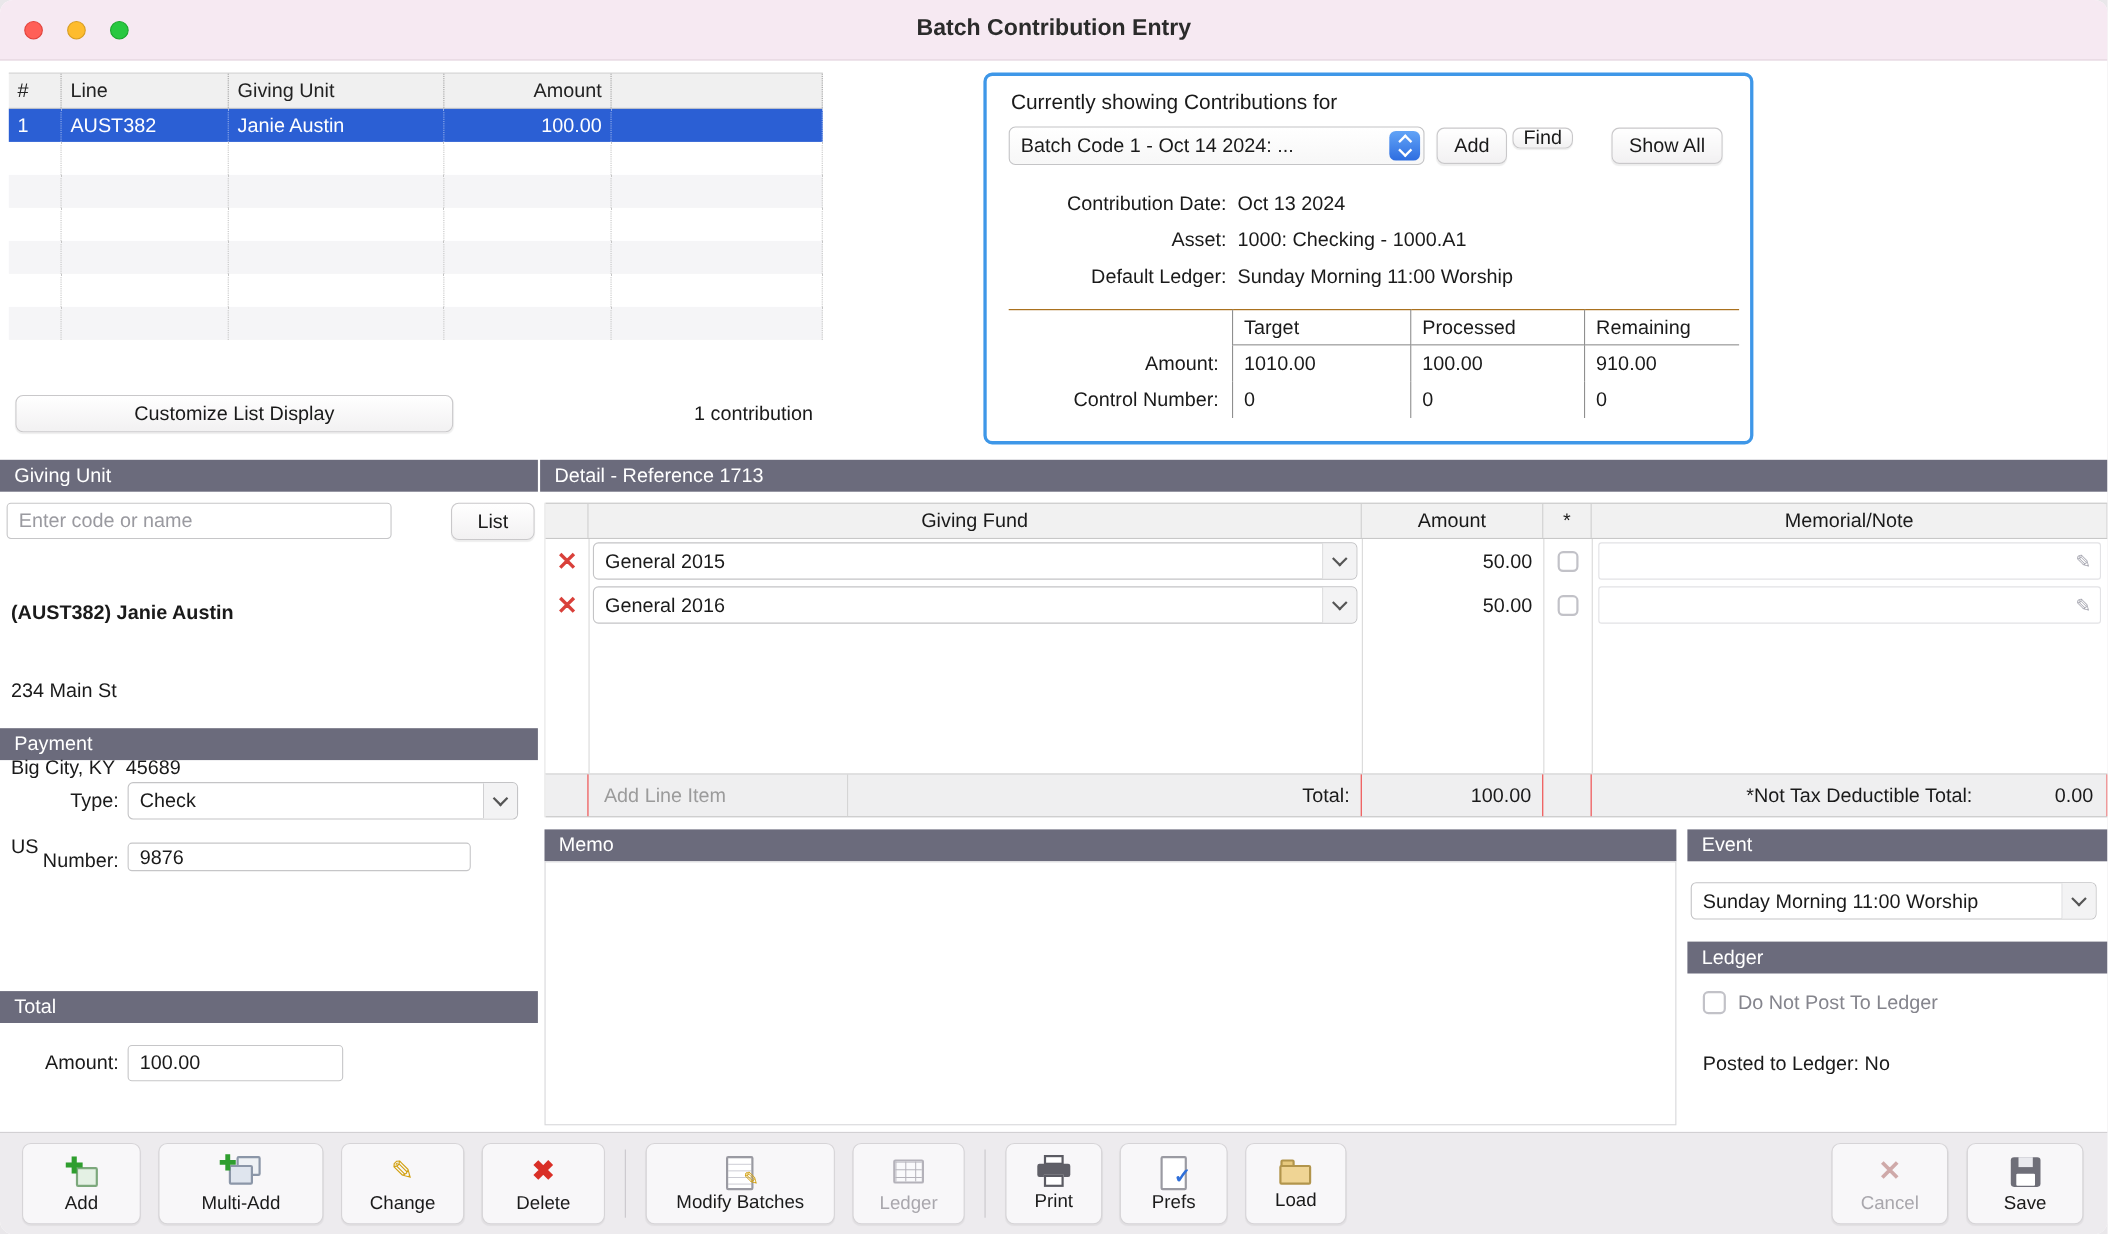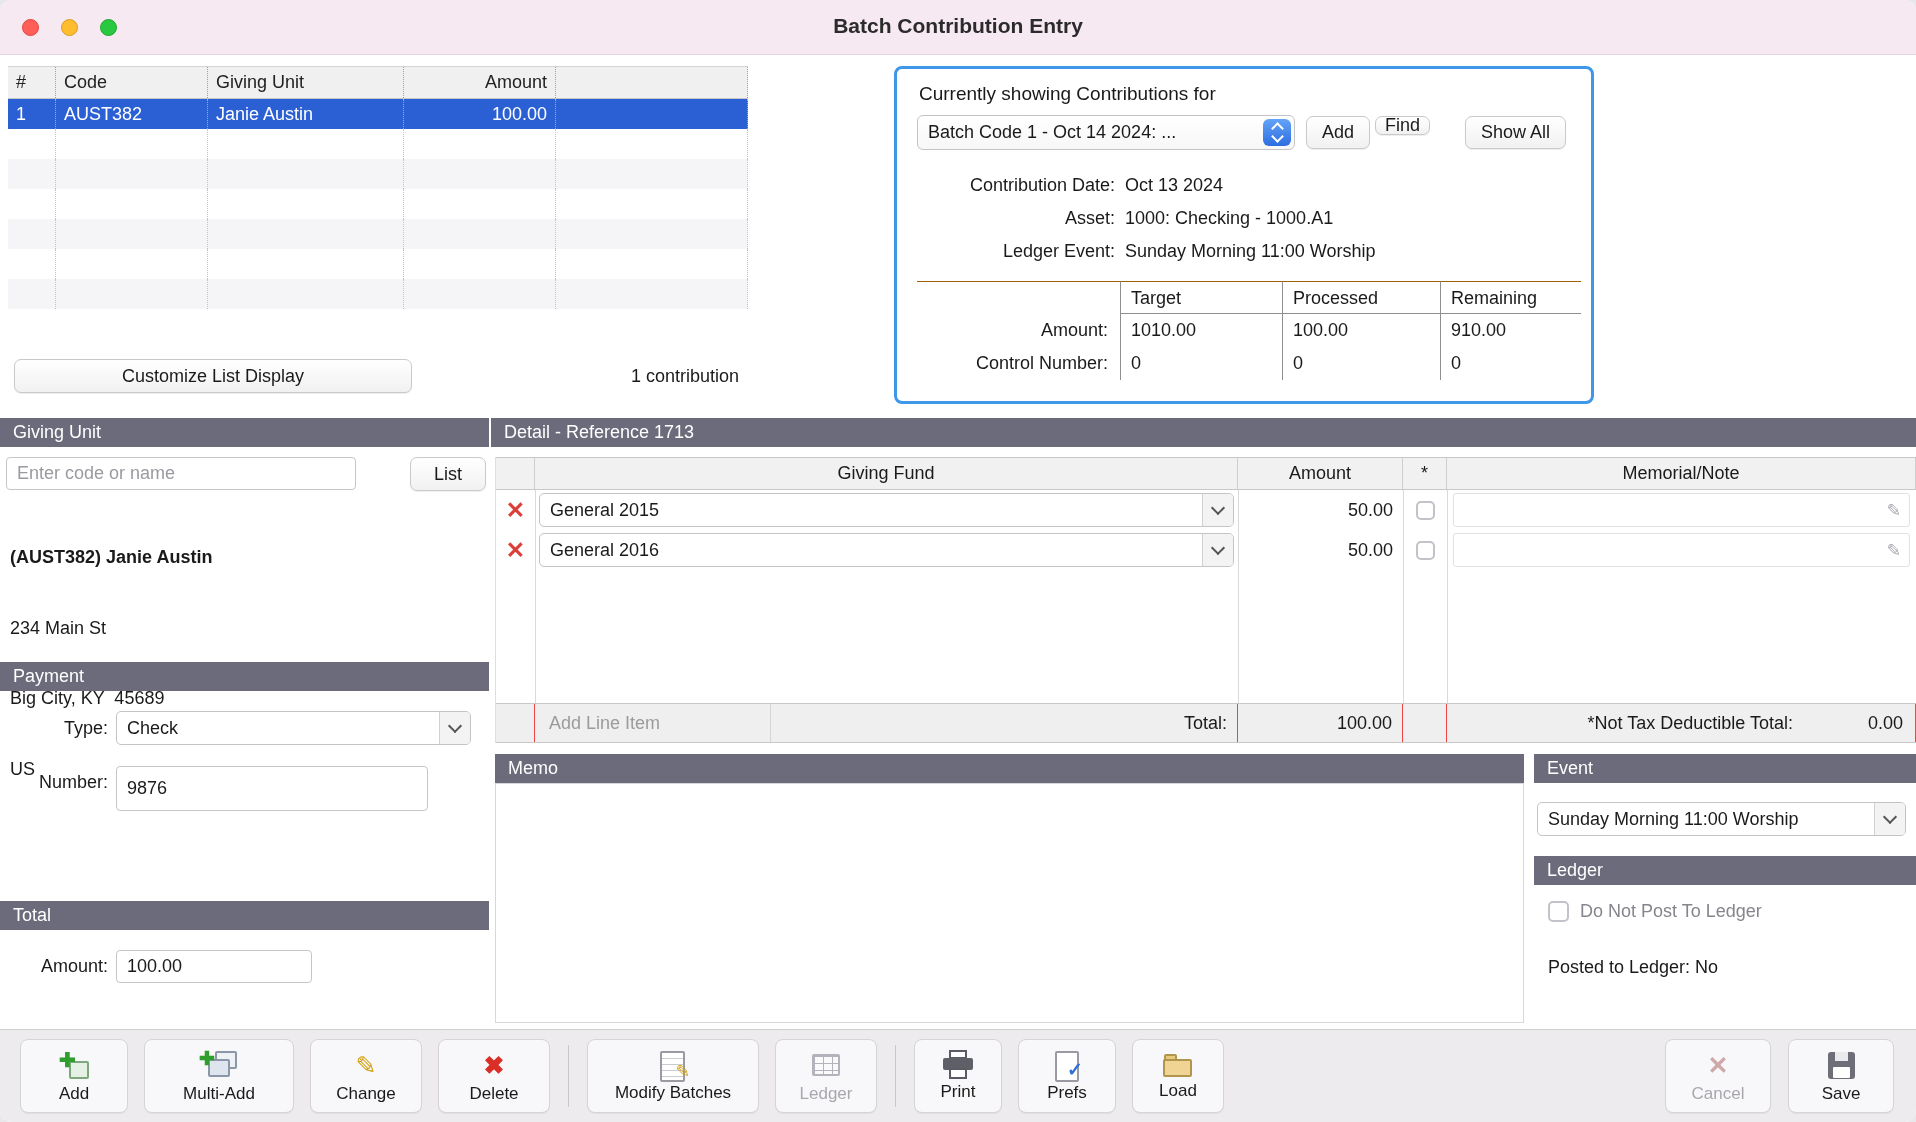--- a/index.html
+++ b/index.html
@@ -78,21 +78,21 @@
   .gu-name { font-weight:bold; }
   .flabel { position:absolute; text-align:right; width:108px; left:0; }
   .combo { background:#fff; border:1px solid #c4c4c6; border-radius:5px; display:flex;
            align-items:center; box-sizing:border-box; }
   .combo-label { flex:1; padding:0 10px; overflow:hidden; white-space:nowrap; }
   .combo-chev { width:30px; align-self:stretch; border-left:1px solid #d0d0d2; background:#f3f3f4;
                 display:flex; align-items:center; justify-content:center; border-radius:0 4px 4px 0; }
   .cdg { width:8px; height:8px; border-right:2px solid #555; border-bottom:2px solid #555;
          transform:rotate(45deg); margin-top:-4px; }
   .pay-type { position:absolute; left:116px; top:711px; width:355px; height:34px; }
-  .pay-num { position:absolute; left:116px; top:766px; width:312px; height:45px; }
+  .pay-num { position:absolute; left:116px; top:766px; width:312px; height:26px; }
   .tot-amount { position:absolute; left:116px; top:950px; width:196px; height:33px; }
 
   
   .dtable { position:absolute; left:495px; top:457px; width:1421px; border-left:1px solid #dedede; box-sizing:border-box; }
   .dhead, .drow, .dfoot { display:grid; grid-template-columns:39px 703px 165px 44px 1fr; }
   .dhead { height:33px; background:#f1f1f1; border-top:1px solid #c8c8c8; border-bottom:1px solid #c8c8c8; box-sizing:border-box; }
   .dhead > div { display:flex; align-items:center; justify-content:center; border-right:1px solid #cfcfcf; }
   .dbody { position:relative; height:213px; background:#fff; }
   .dsep { position:absolute; top:0; bottom:0; width:1px; background:#d9d9d9; }
   .drow { position:absolute; left:0; width:100%; height:40px; }
@@ -176,21 +176,21 @@
   <div class="titlebar">
     <div class="traffic t-red"></div>
     <div class="traffic t-yellow"></div>
     <div class="traffic t-green"></div>
     <div class="title">Batch Contribution Entry</div>
   </div>
 
   <div class="ltable">
     <div class="lhead">
       <div>#</div>
-      <div>Code</div>
+      <div>Line</div>
       <div>Giving Unit</div>
       <div class="cell-right">Amount</div>
       <div></div>
     </div>
     <div class="lrow sel">
       <div>1</div>
       <div>AUST382</div>
       <div>Janie Austin</div>
       <div class="cell-right">100.00</div>
       <div></div>
@@ -251,21 +251,21 @@
         </span>
     </div>
     <div class="btn bp-add">Add</div>
     <div class="btn bp-find">Find</div>
     <div class="btn bp-showall">Show All</div>
     <div class="bp-info">
       <div class="bp-lab">Contribution Date:</div>
       <div class="bp-val">Oct 13 2024</div>
       <div class="bp-lab">Asset:</div>
       <div class="bp-val">1000: Checking - 1000.A1</div>
-      <div class="bp-lab">Ledger Event:</div>
+      <div class="bp-lab">Default Ledger:</div>
       <div class="bp-val">Sunday Morning 11:00 Worship</div>
     </div>
     <div class="stats">
       <div class="s-lab bt br"></div>
       <div class="s-h bt bb br">Target</div>
       <div class="s-h bt bb br">Processed</div>
       <div class="s-h bt bb">Remaining</div>
       <div class="s-lab br">Amount:</div>
       <div class="s-v br">1010.00</div>
       <div class="s-v br">100.00</div>

